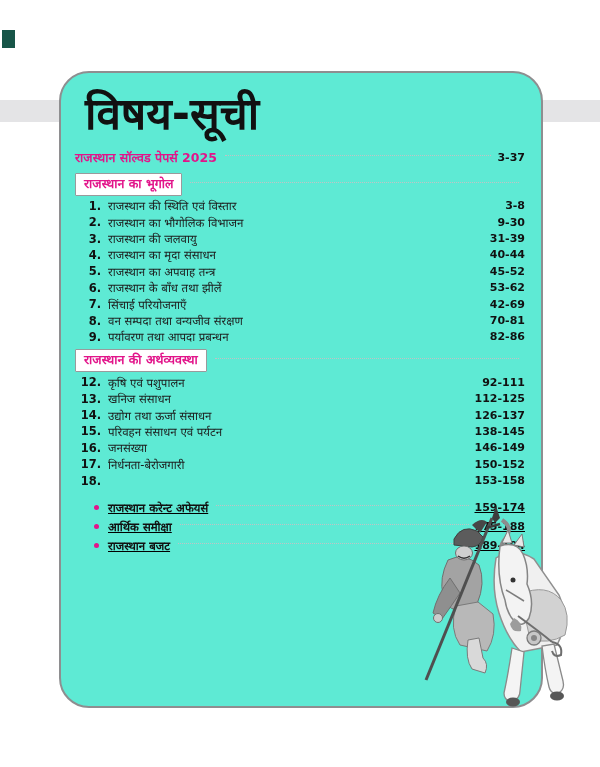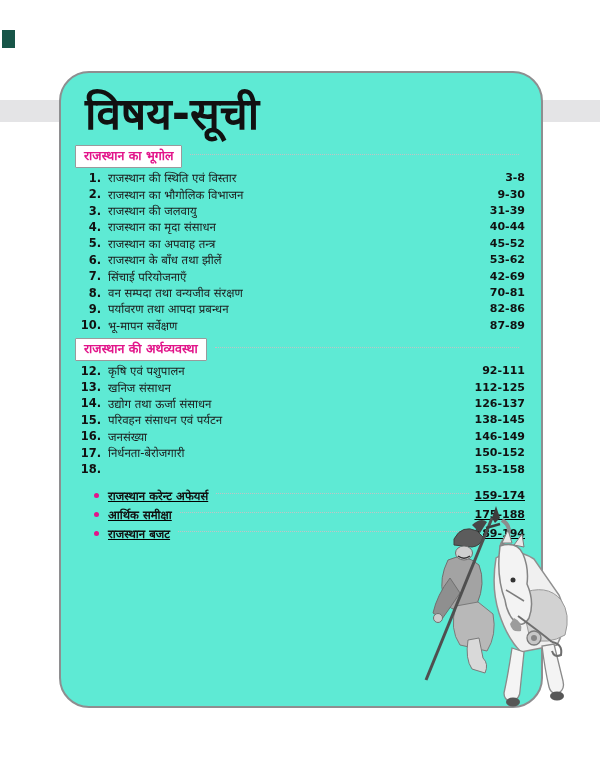--- a/index.html
+++ b/index.html
@@ -33,20 +33,25 @@
 </head>
 <body>
 
 <div class="canvas">
   <div class="teal-square"></div>
   <div class="gray-band"></div>
 
   <div class="frame">
     <h1 class="page-title">विषय-सूची</h1>
     <div id="toc">
+        <div class="row top-entry">
+          <span class="pink-label">राजस्थान सॉल्वड पेपर्स 2025</span>
+          <span class="leader"></span>
+          <span class="pages">3-37</span>
+        </div>
         <div class="row sec-header">
           <span class="pink-label boxed">राजस्थान का भूगोल</span>
           <span class="leader"></span>
         </div>
         <div class="row item">
           <span class="num">1.</span>
           <span class="ilabel">राजस्थान की स्थिति एवं विस्तार</span>
           <span class="spacer"></span>
           <span class="pages">3-8</span>
         </div>
@@ -90,26 +95,20 @@
           <span class="num">8.</span>
           <span class="ilabel">वन सम्पदा तथा वन्यजीव संरक्षण</span>
           <span class="spacer"></span>
           <span class="pages">70-81</span>
         </div>
         <div class="row item">
           <span class="num">9.</span>
           <span class="ilabel">पर्यावरण तथा आपदा प्रबन्धन</span>
           <span class="spacer"></span>
           <span class="pages">82-86</span>
-        </div>
-        <div class="row item">
-          <span class="num">10.</span>
-          <span class="ilabel">भू-मापन सर्वेक्षण</span>
-          <span class="spacer"></span>
-          <span class="pages">87-89</span>
         </div>
         <div class="row sec-header">
           <span class="pink-label boxed">राजस्थान की अर्थव्यवस्था</span>
           <span class="leader"></span>
         </div>
         <div class="row item">
           <span class="num">12.</span>
           <span class="ilabel">कृषि एवं पशुपालन</span>
           <span class="spacer"></span>
           <span class="pages">92-111</span>

